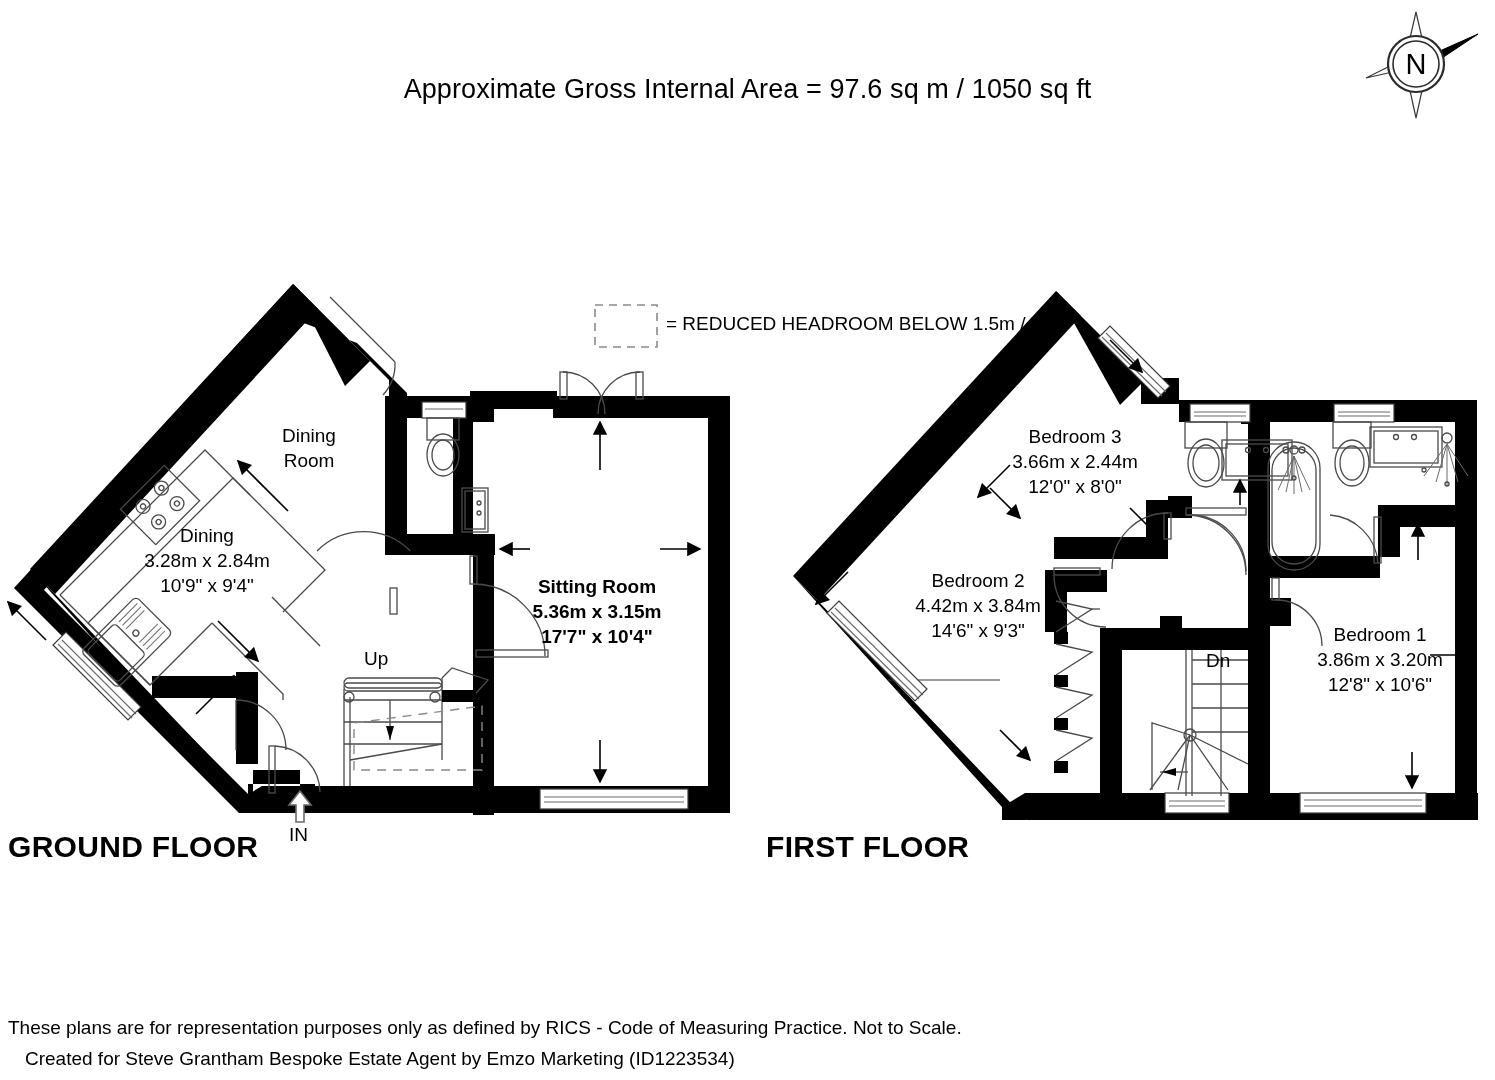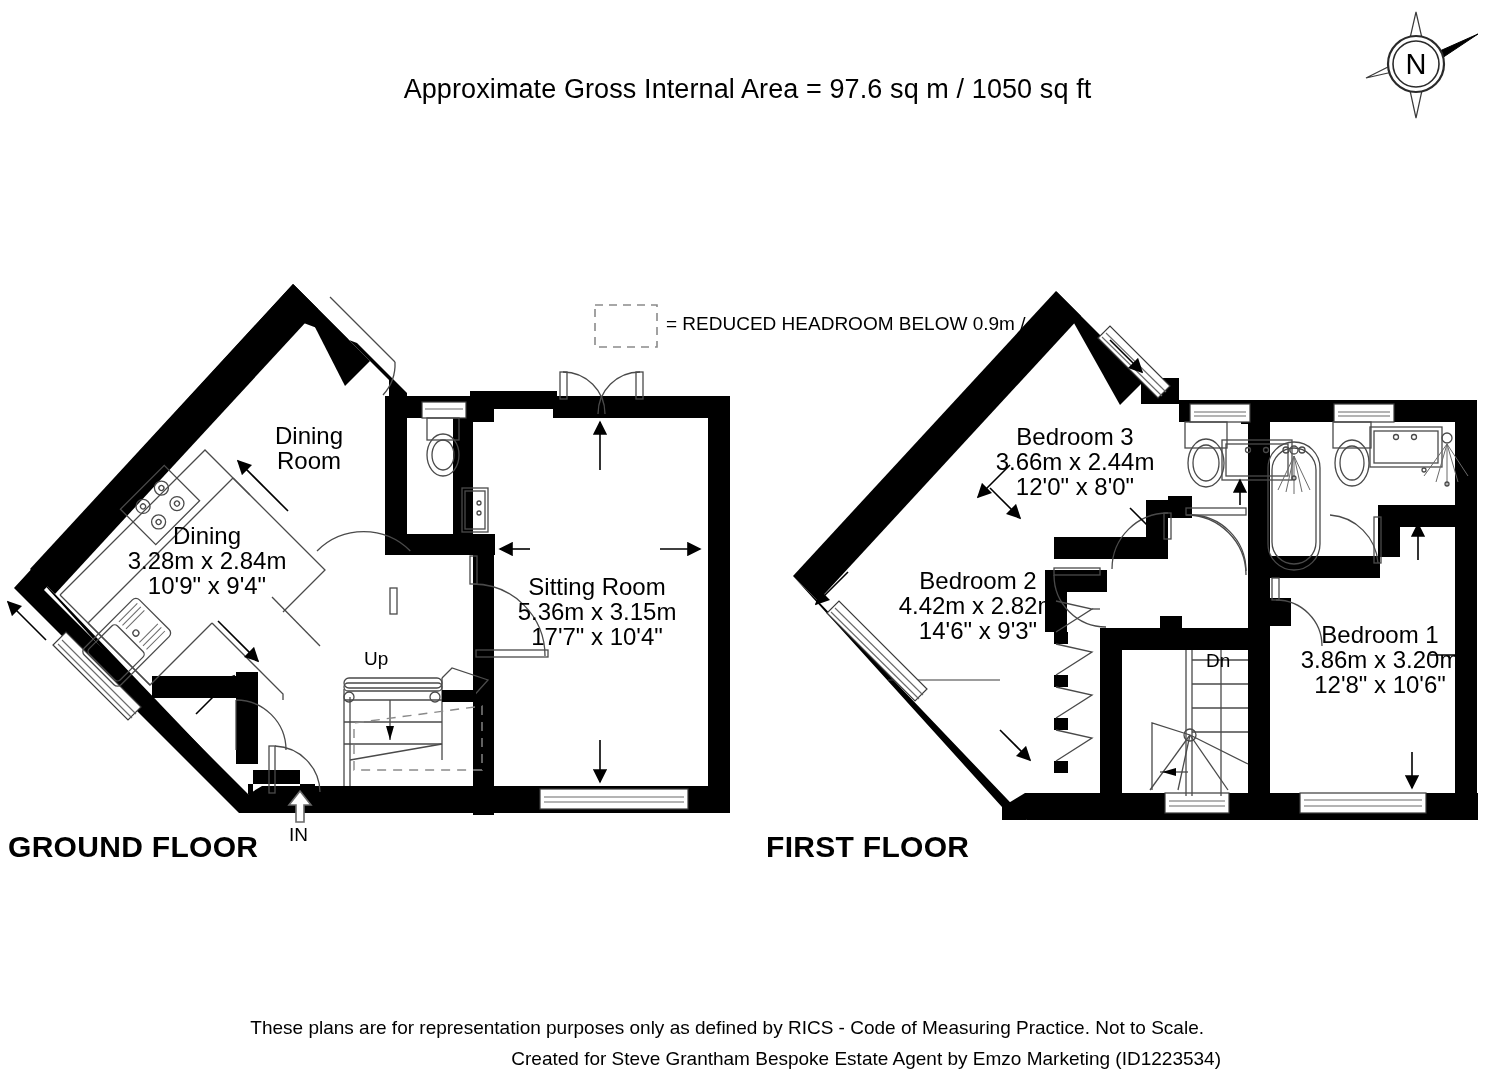--- a/index.html
+++ b/index.html
@@ -36,35 +36,35 @@
     font-size: 30px;
     font-weight: bold;
     letter-spacing: 0.3px;
   }
   #gf-title { left: 8px; top: 830px; text-align: right; }
   #ff-title { left: 766px; top: 830px; text-align: center; }
 
   .roomlabel {
     position: absolute;
     text-align: center;
-    font-size: 24px;
+    font-size: 19px;
     line-height: 25px;
     white-space: nowrap;
   }
   .roomlabel .ln { display: block; }
 
   .smalltag {
     position: absolute;
     font-size: 19px;
   }
 
   .footer {
     position: absolute;
-    left: 16px; width: 1188px;
-    text-align: right;
+    left: 8px; width: 1188px;
+    text-align: left;
     font-size: 19px;
   }
   #footer1 { top: 1017px; }
   #footer2 { top: 1048px; margin-left: 17px; }
 
   .compass-n {
     position: absolute;
     left: 1397px; top: 48px;
     width: 38px; text-align: center;
     font-size: 29px;
@@ -438,57 +438,57 @@
       <line class="arw" x1="1240" y1="505" x2="1240" y2="480" marker-end="url(#ah)"></line>
       <line class="arw" x1="1418" y1="560" x2="1418" y2="524" marker-end="url(#ah)"></line>
       <line class="arw" x1="1430" y1="655" x2="1468" y2="655" marker-end="url(#ah)"></line>
       <line class="arw" x1="1412" y1="752" x2="1412" y2="788" marker-end="url(#ah)"></line>
     </g>
   </g>
 </svg>
 
 <div class="hdr">Approximate Gross Internal Area = 97.6 sq m / 1050 sq ft</div>
 
-<div class="legend-text">= REDUCED HEADROOM BELOW 0.9m / 5'0</div>
+<div class="legend-text">= REDUCED HEADROOM BELOW 1.5m / 7'0</div>
 
 <div class="compass-n">N</div>
 
 <div class="floor-title" id="gf-title">GROUND FLOOR</div>
 
 <div class="roomlabel" style="left:112px; top:523px; width:190px;">
   <span class="ln">Dining</span>
   <span class="ln">3.28m x 2.84m</span>
   <span class="ln">10'9" x 9'4"</span>
 </div>
 
 <div class="roomlabel" style="left:244px; top:423px; width:130px;">
   <span class="ln">Dining</span>
   <span class="ln">Room</span>
 </div>
 
-<div class="roomlabel" style="left:502px; top:574px; width:190px;">
+<div class="roomlabel" style="left:502px; top:574px; width:190px;font-weight:bold;">
   <span class="ln">Sitting Room</span>
   <span class="ln">5.36m x 3.15m</span>
   <span class="ln">17'7" x 10'4"</span>
 </div>
 
 <div class="smalltag" style="left:364px; top:648px;">Up</div>
 <div class="smalltag" style="left:289px; top:824px;">IN</div>
 
 <div class="floor-title" id="ff-title">FIRST FLOOR</div>
 
 <div class="roomlabel" style="left:985px; top:424px; width:180px;">
   <span class="ln">Bedroom 3</span>
   <span class="ln">3.66m x 2.44m</span>
   <span class="ln">12'0" x 8'0"</span>
 </div>
 
 <div class="roomlabel" style="left:888px; top:568px; width:180px;">
   <span class="ln">Bedroom 2</span>
-  <span class="ln">4.42m x 2.82m</span>
+  <span class="ln">4.42m x 3.84m</span>
   <span class="ln">14'6" x 9'3"</span>
 </div>
 
 <div class="roomlabel" style="left:1290px; top:622px; width:180px;">
   <span class="ln">Bedroom 1</span>
   <span class="ln">3.86m x 3.20m</span>
   <span class="ln">12'8" x 10'6"</span>
 </div>
 
 <div class="smalltag" style="left:1206px; top:650px;">Dn</div>

